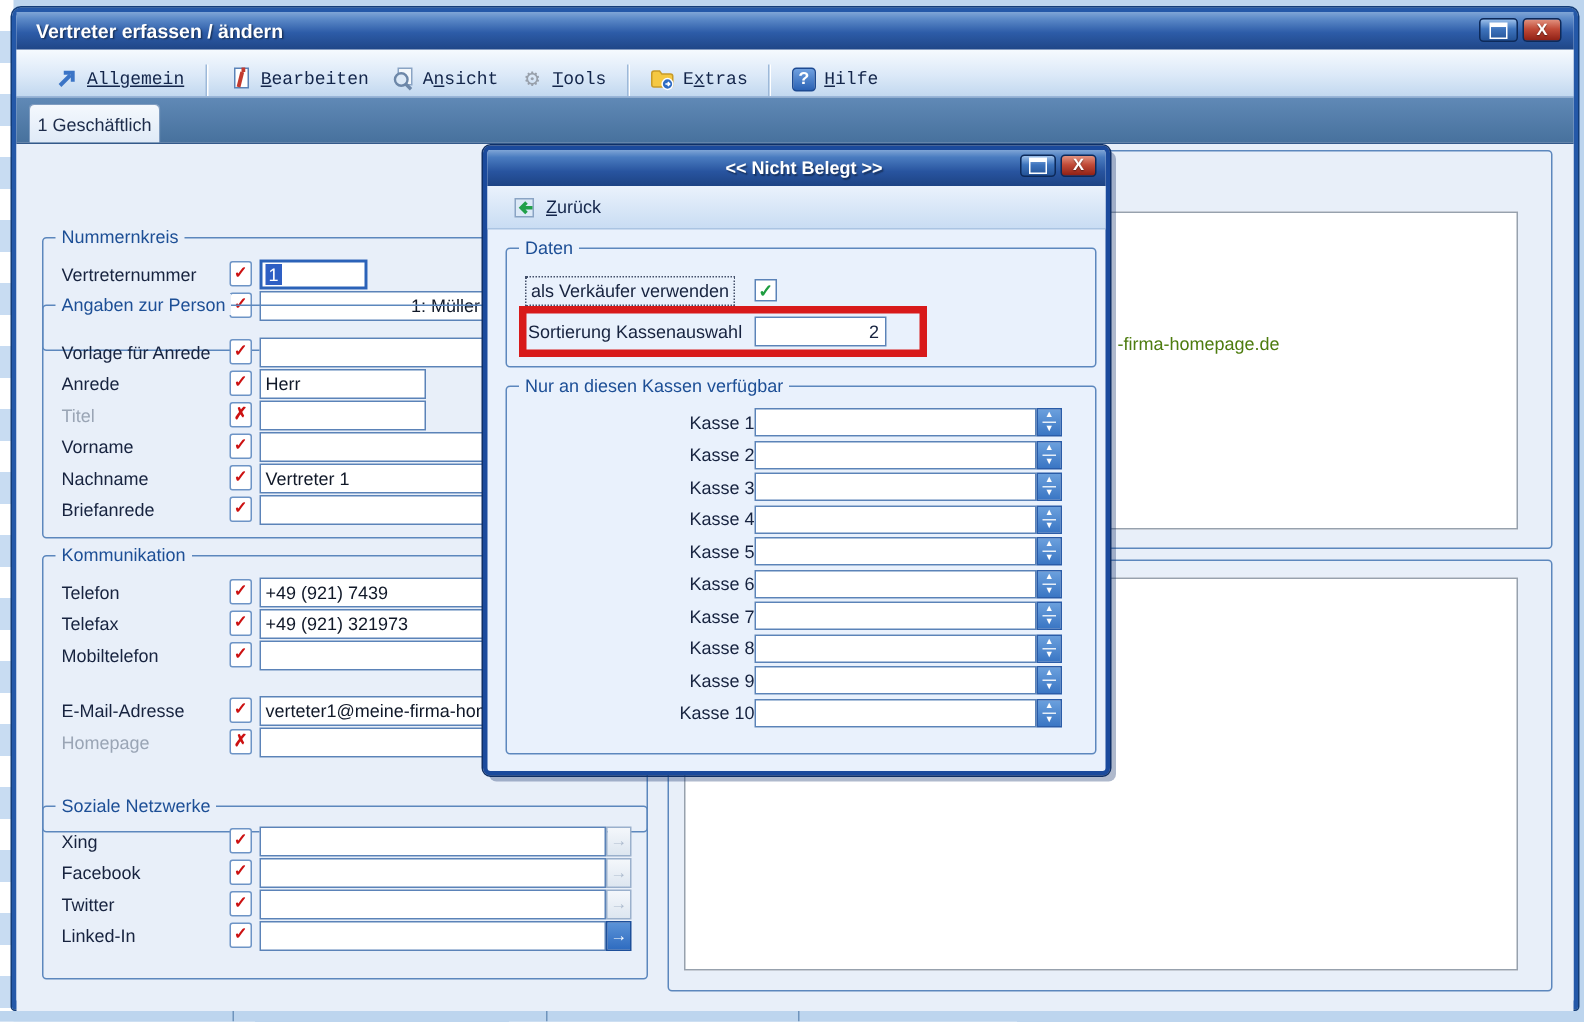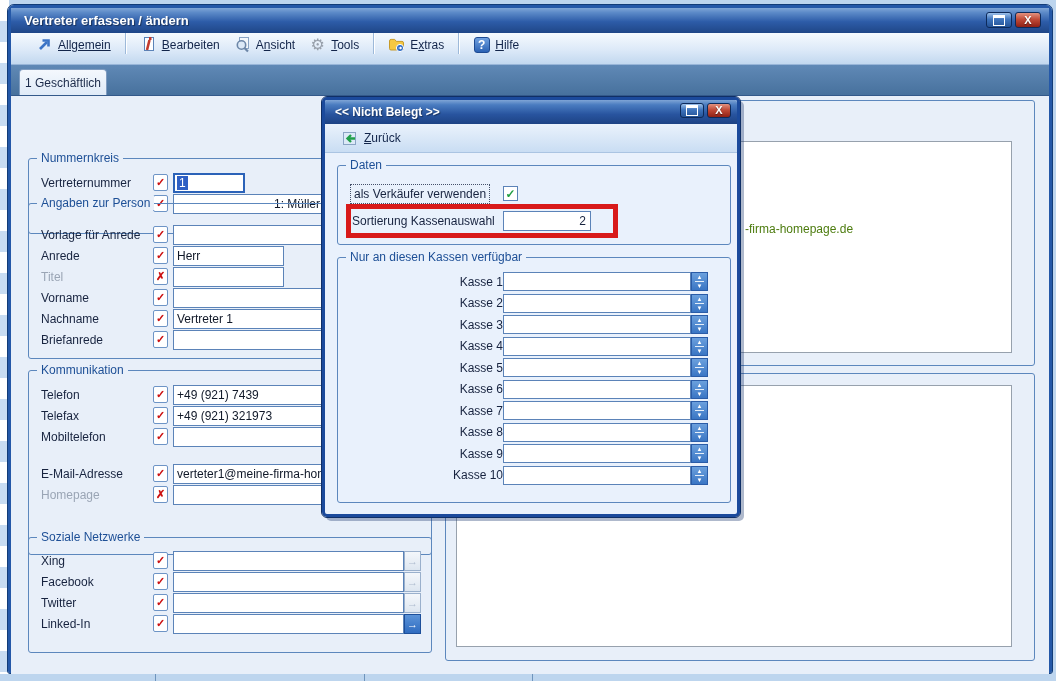--- a/index.html
+++ b/index.html
@@ -23,23 +23,23 @@
     text-shadow:1px 1px 1px rgba(0,0,0,.45);white-space:nowrap;}
   .win-btns{position:absolute;right:8px;top:4px;display:flex;gap:3px;}
   .wbtn{width:26px;height:16px;border-radius:3px;display:flex;align-items:center;justify-content:center;
     box-sizing:border-box;border:1px solid #0d2a5a;cursor:default;}
   .wbtn.restore{background:linear-gradient(180deg,#9cc0ea,#3e74bd 45%,#245397);}
   .wbtn.restore .glyph{width:10px;height:7px;border:1px solid #fff;border-top-width:3px;background:transparent;}
   .wbtn.close{background:linear-gradient(180deg,#e2927f,#c14b38 45%,#8f2015);}
   .wbtn.close .glyph{color:#fff;font-weight:bold;font-size:11px;line-height:11px;
     text-shadow:0 1px 1px rgba(0,0,0,.5);}
   
-  .toolbar{height:31px;display:flex;align-items:flex-start;padding-left:18px;
+  .toolbar{height:31px;display:flex;align-items:flex-end;padding-left:18px;
     background:linear-gradient(180deg,#f6fafe 0,#dcE9f8 55%,#c2d8ef 100%);
-    border-bottom:1px solid #98b5d8;}
+    border-bottom:1px solid #98b5d8;font-family:Liberation Mono, monospace;}
   .menu-item{display:flex;align-items:center;gap:5px;padding:3px 7px;border-radius:2px;cursor:default;}
   .menu-item .mi-label{color:#13254a;}
   .tb-sep{width:1px;height:21px;background:#9db9d9;margin:0 7px;box-shadow:1px 0 0 #fff;}
   .mi-icon{width:17px;height:17px;display:flex;align-items:center;justify-content:center;}
   .gear-glyph{font-size:16px;line-height:16px;color:#98a0ab;}
   .help-badge{width:16px;height:16px;border-radius:3px;color:#fff;font-weight:bold;font-size:12px;
     display:flex;align-items:center;justify-content:center;
     background:linear-gradient(180deg,#6fa0e0,#2b62b4);border:1px solid #1d4a92;box-sizing:border-box;}
   
   .tabband{height:30px;background:linear-gradient(180deg,#6089b6,#47719d);position:relative;
@@ -84,21 +84,21 @@
     align-items:center;padding-top:8px;}
   #noimage .frame{width:66px;height:50px;background:#fff;border:1px solid #98a8c0;
     box-shadow:1px 1px 2px rgba(40,60,100,.35);display:flex;align-items:center;justify-content:center;}
   #noimage .l1{margin-top:10px;font-size:16px;color:#3c4f70;}
   #noimage .l2{font-size:12px;color:#3c4f70;}
   
   .dlg{left:311px;top:1px;width:418px;height:420px;box-sizing:border-box;
     border:3px solid #1b4a9c;outline:1px solid #0f2f66;border-radius:5px;
     background:var(--c-dialog_bg);box-shadow:4px 4px 0 rgba(25,55,110,.35);z-index:10;}
   .dlg-titlebar{height:24px;display:flex;align-items:center;position:relative;border-radius:2px 2px 0 0;
-    background:linear-gradient(180deg,#7fa5d6 0,#4a7cc0 20%,#28549f 60%,#1d4384 100%);}
+    background:linear-gradient(180deg,#7fa5d6 0,#4a7cc0 20%,#28549f 60%,#1d4384 100%);justify-content:center;}
   .dlg-titlebar .dlg-title{color:#fff;font-weight:bold;padding-left:10px;text-shadow:1px 1px 1px rgba(0,0,0,.4);}
   .dlg-titlebar .win-btns{top:3px;right:6px;}
   .dlg-titlebar .wbtn{width:24px;height:15px;}
   .dlg-toolbar{height:28px;display:flex;align-items:center;padding-left:10px;
     background:linear-gradient(180deg,#eaf2fc,#c9ddf3);border-bottom:1px solid #aac4e2;}
   .backbtn{display:flex;align-items:center;gap:6px;padding:2px 6px;cursor:default;color:#13254a;}
   .dlg-body{position:relative;height:362px;padding-left:15px;}
   .cb{width:15px;height:15px;box-sizing:border-box;background:#fff;border:1px solid #5b83b8;
     display:flex;align-items:center;justify-content:center;color:var(--c-check_green);
     font-weight:bold;font-size:12px;line-height:12px;cursor:default;}

